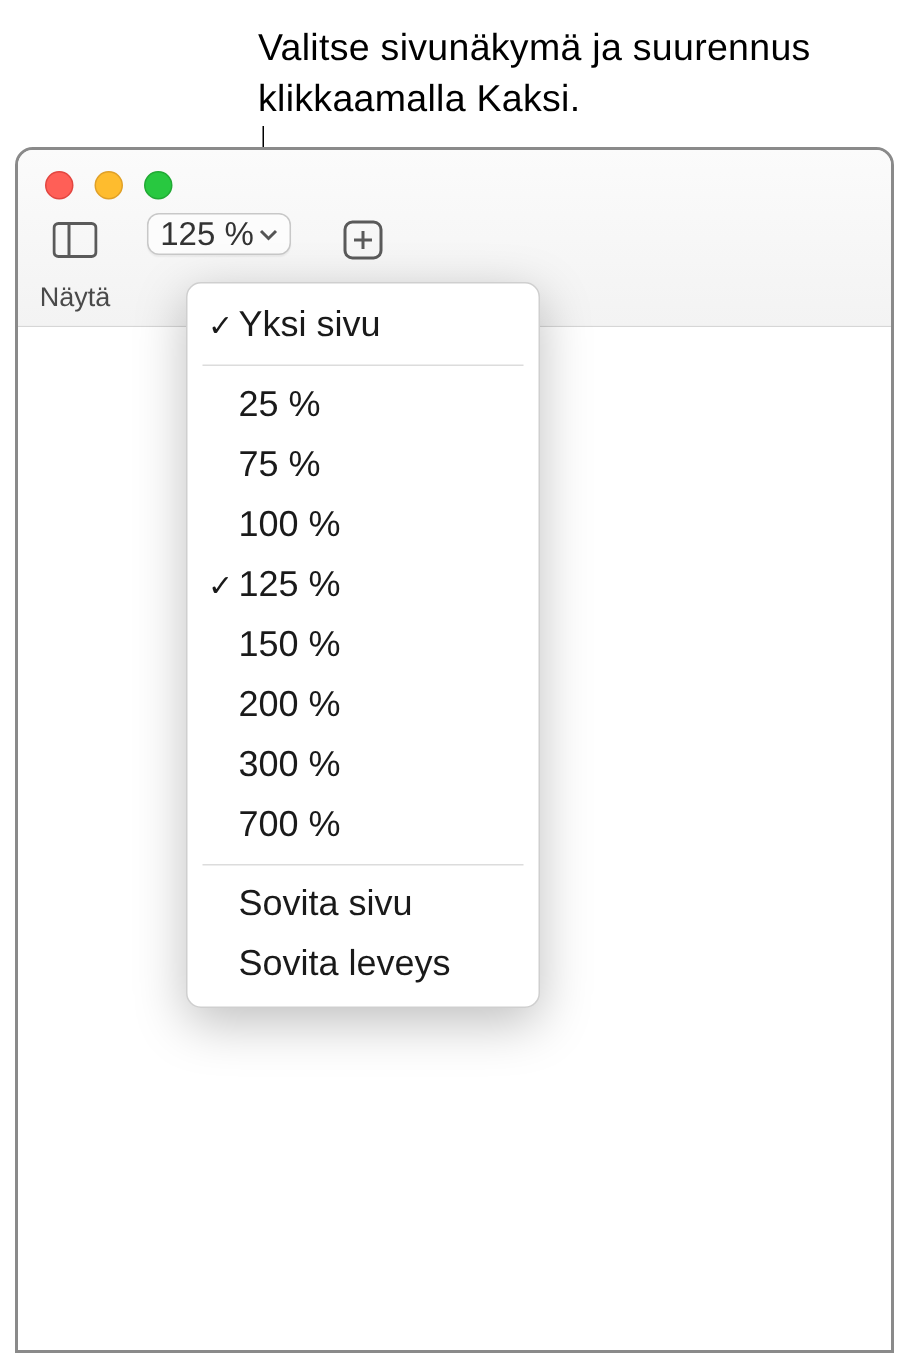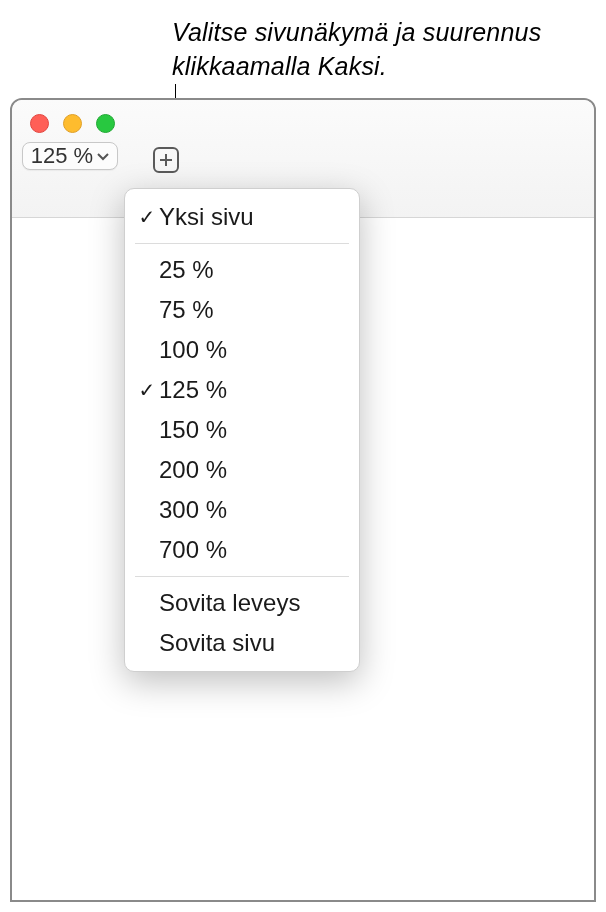--- a/index.html
+++ b/index.html
@@ -12,21 +12,20 @@
       overflow: hidden;
     }
     .callout {
       position: absolute;
       top: 16px;
       left: 172px;
       font-size: 25px;
       line-height: 1.35;
       color: #000;
       letter-spacing: 0.2px;
-      font-style: italic;
     }
     .callout-line {
       position: absolute;
       top: 84px;
       left: 175px;
       width: 1px;
       height: 66px;
       background: #000;
     }
     .window {
@@ -154,20 +153,31 @@
 <div class="callout-line"></div>
 
 <div class="window">
   <div class="titlebar">
     <div class="traffic-lights">
       <div class="traffic-light tl-red"></div>
       <div class="traffic-light tl-yellow"></div>
       <div class="traffic-light tl-green"></div>
     </div>
     <div class="toolbar">
+      <div class="toolbar-item">
+        <div class="toolbar-btn view-btn">
+          <span>
+            <svg width="30" height="24" viewBox="0 0 30 24" fill="none" stroke="#5a5a5a" stroke-width="2">
+              <rect x="1" y="1" width="28" height="22" rx="3"></rect>
+              <line x1="11" y1="1" x2="11" y2="23"></line>
+            </svg>
+          </span>
+        </div>
+        <div class="toolbar-label">Näytä</div>
+      </div>
       <div class="toolbar-item">
         <div class="zoom-btn">
           <span>125 %</span>
           <span class="zoom-chevron">
             <svg width="12" height="8" viewBox="0 0 12 8">
                 <path d="M1 1 L6 6 L11 1" fill="none" stroke="#555" stroke-width="2"></path>
               </svg>
           </span>
         </div>
       </div>
@@ -223,20 +233,20 @@
       <span>300 %</span>
     </div>
     <div class="menu-item">
       <span class="menu-check"></span>
       <span>700 %</span>
     </div>
     <div class="menu-sep"></div>
 
     <div class="menu-item">
       <span class="menu-check"></span>
+      <span>Sovita sivu</span>
+    </div>
+    <div class="menu-item">
+      <span class="menu-check"></span>
       <span>Sovita leveys</span>
-    </div>
-    <div class="menu-item">
-      <span class="menu-check"></span>
-      <span>Sovita sivu</span>
     </div>
   </div>
 </div>
 
 </body></html>

